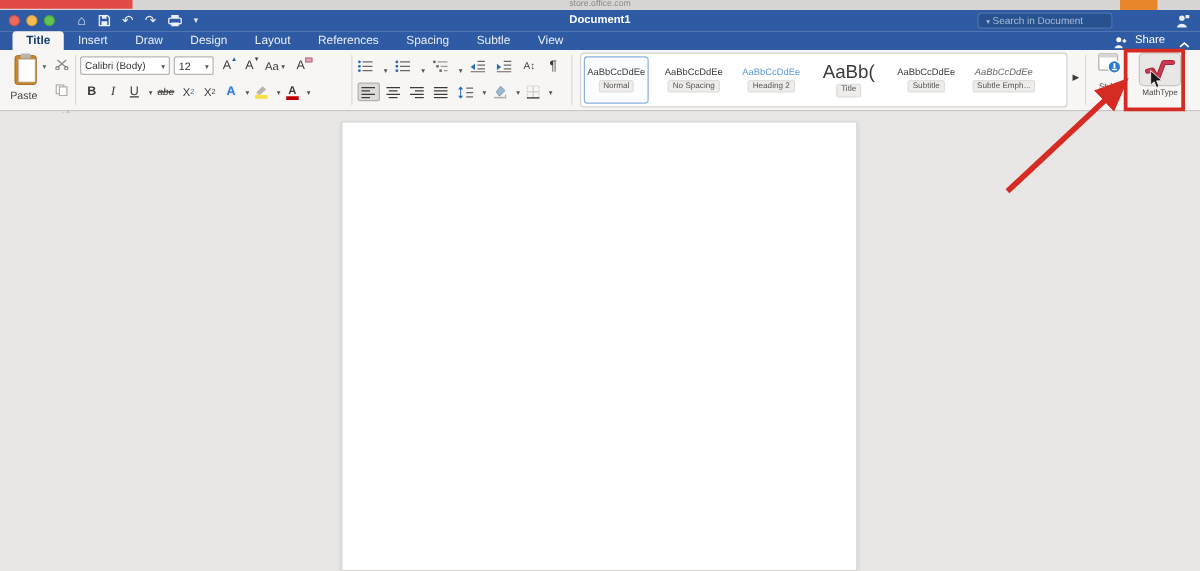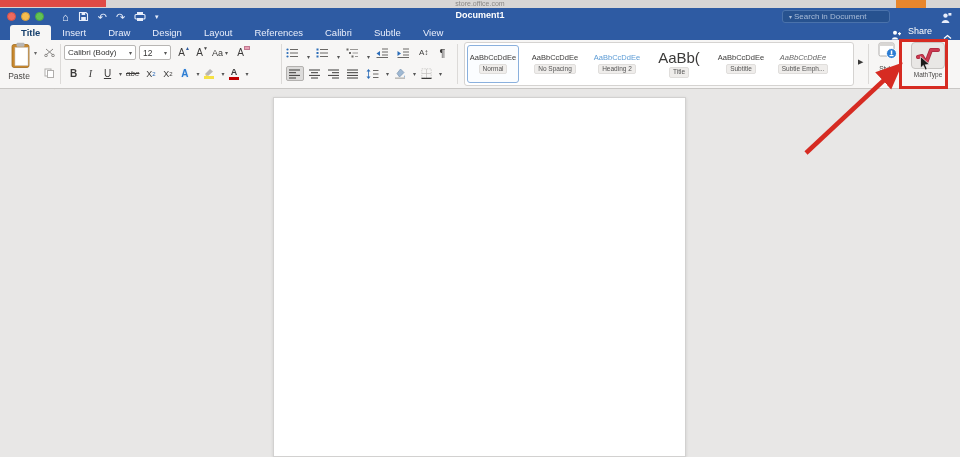--- a/index.html
+++ b/index.html
@@ -171,21 +171,21 @@
   </div>
 
   <div class="tabrow">
     <div class="tabs">
       <span class="tab active">Title</span>
       <span class="tab">Insert</span>
       <span class="tab">Draw</span>
       <span class="tab">Design</span>
       <span class="tab">Layout</span>
       <span class="tab">References</span>
-      <span class="tab">Calibri</span>
+      <span class="tab">Spacing</span>
       <span class="tab">Subtle</span>
       <span class="tab">View</span>
     </div>
     <div class="share-area">
       <span>
         <svg width="13" height="10" viewBox="0 0 13 10">
             <circle cx="5" cy="2.8" r="2" fill="#fff"></circle>
             <path d="M1.6 9.6 a3.6 3.6 0 0 1 6.8 0 z" fill="#fff"></path>
             <path d="M9.5 2.2 v3 M8 3.7 h3" stroke="#fff" stroke-width="1.2"></path>
           </svg>

